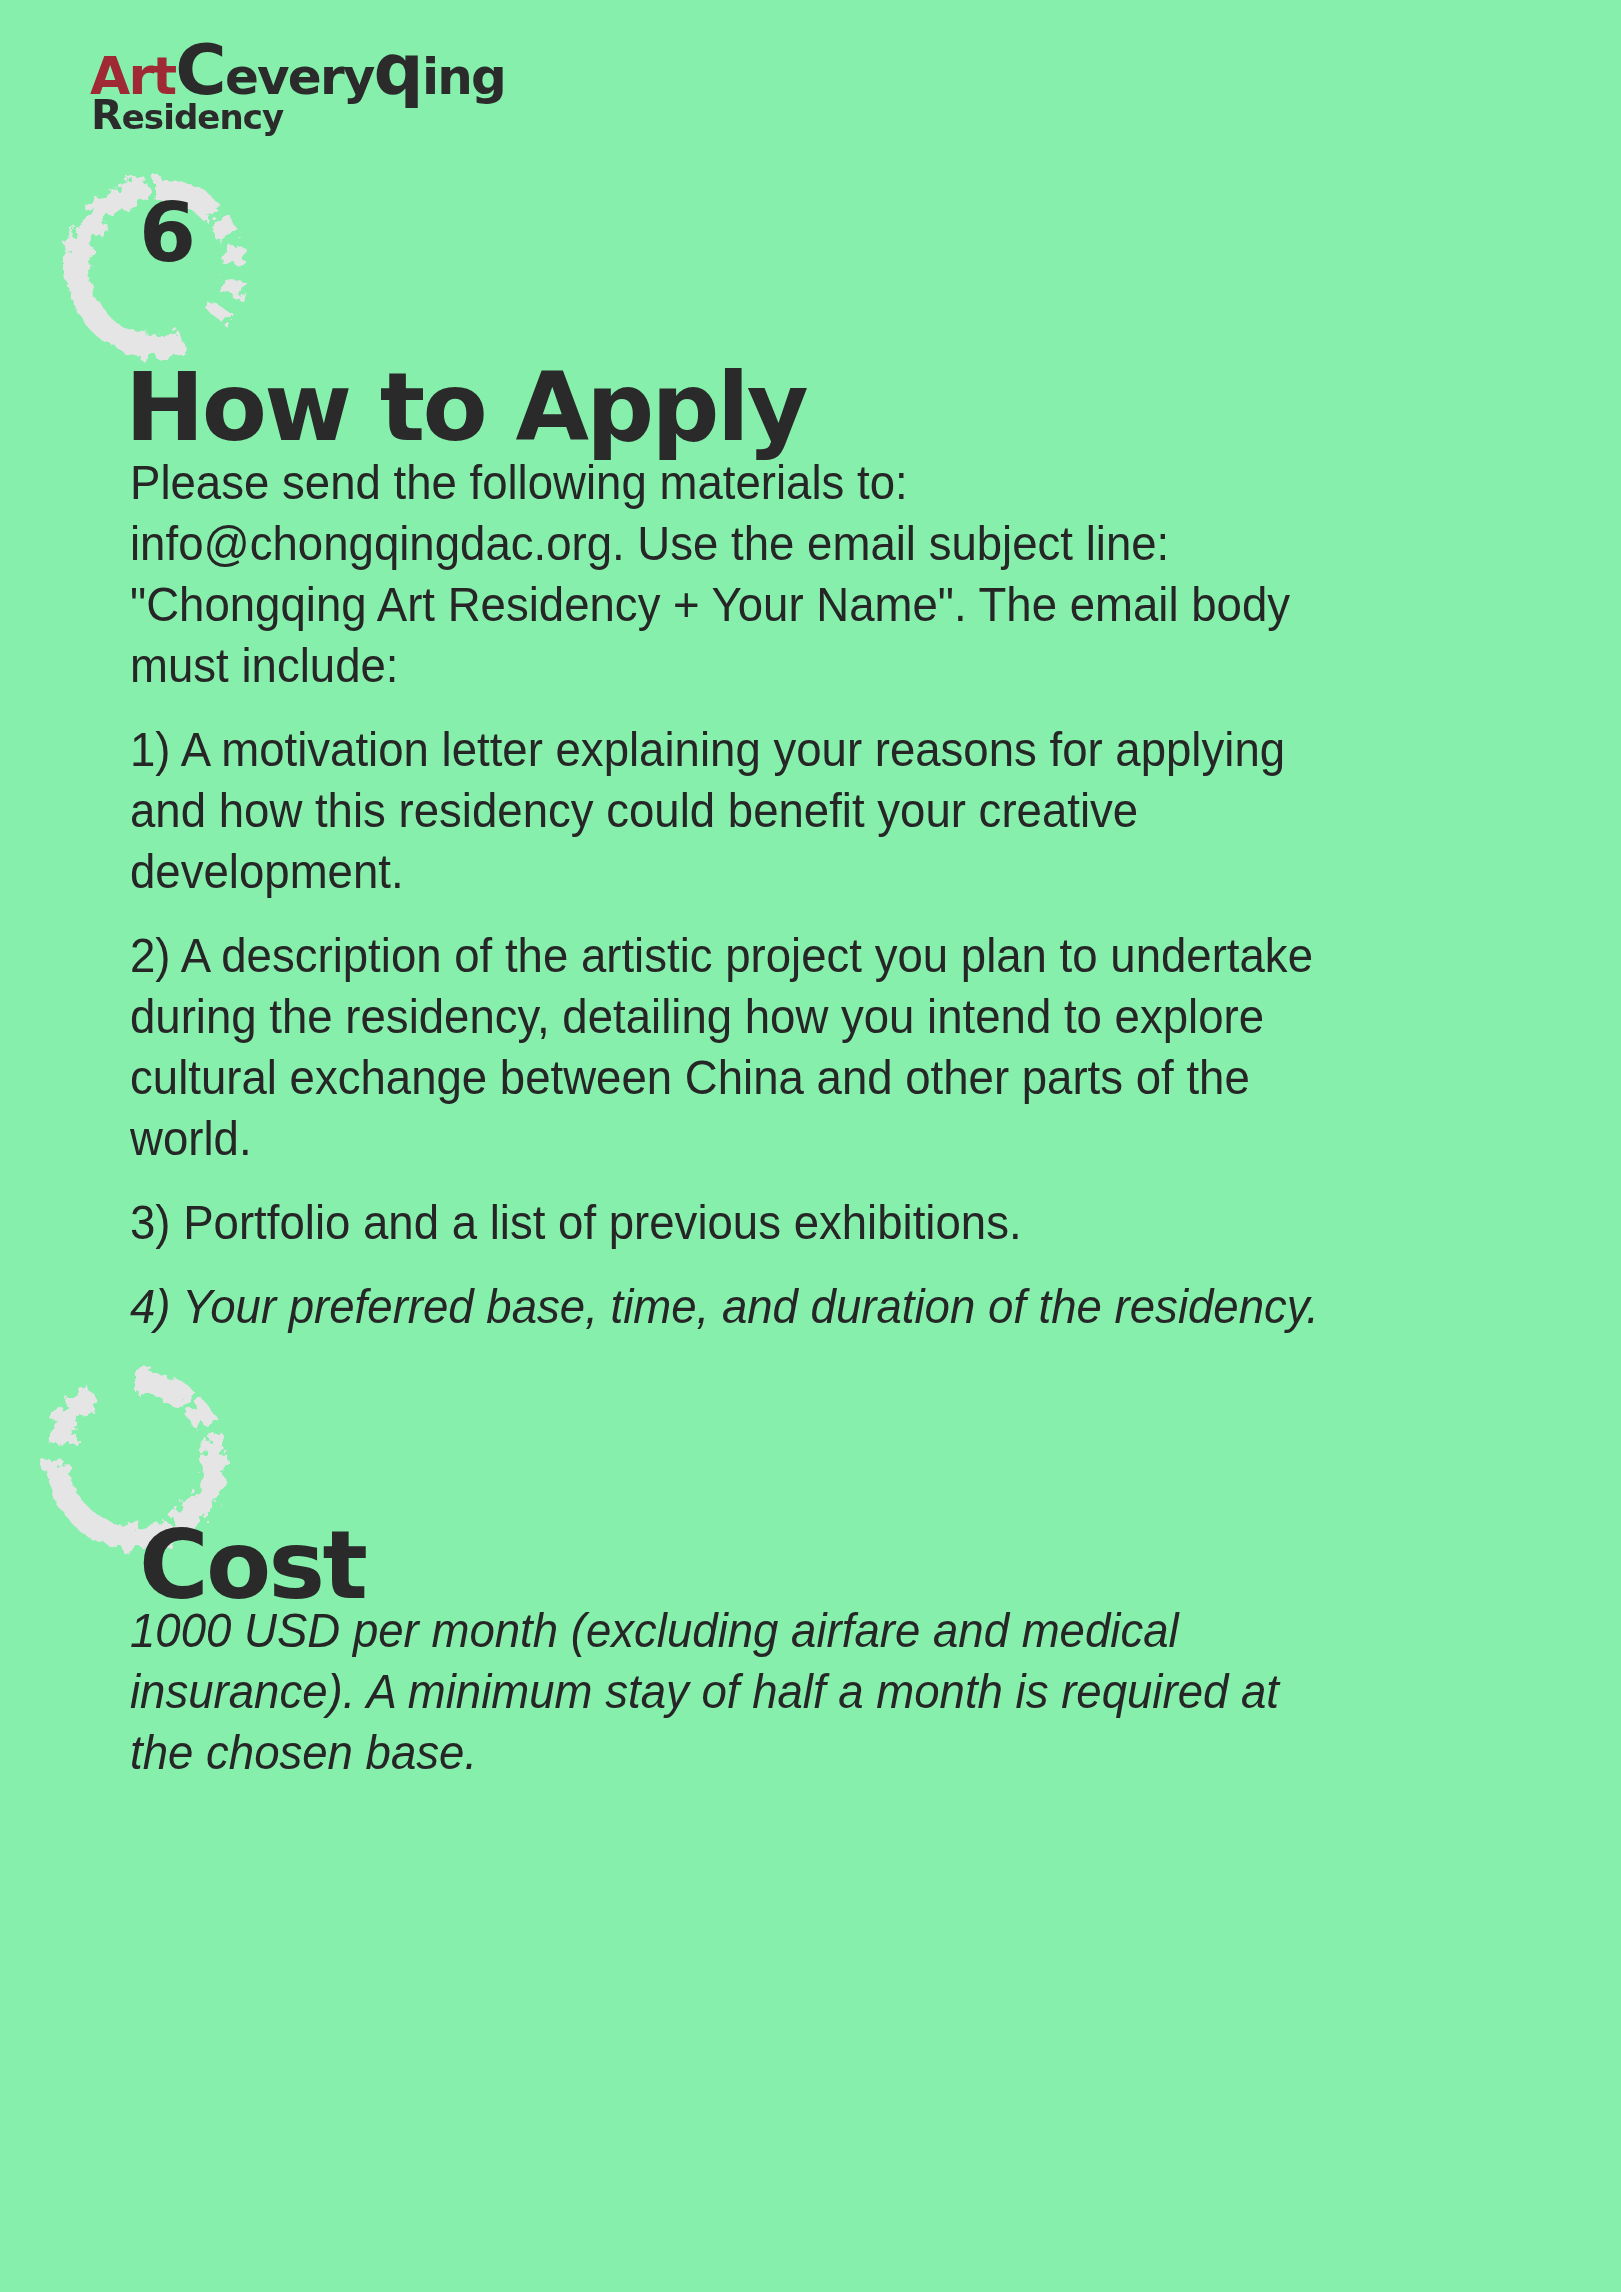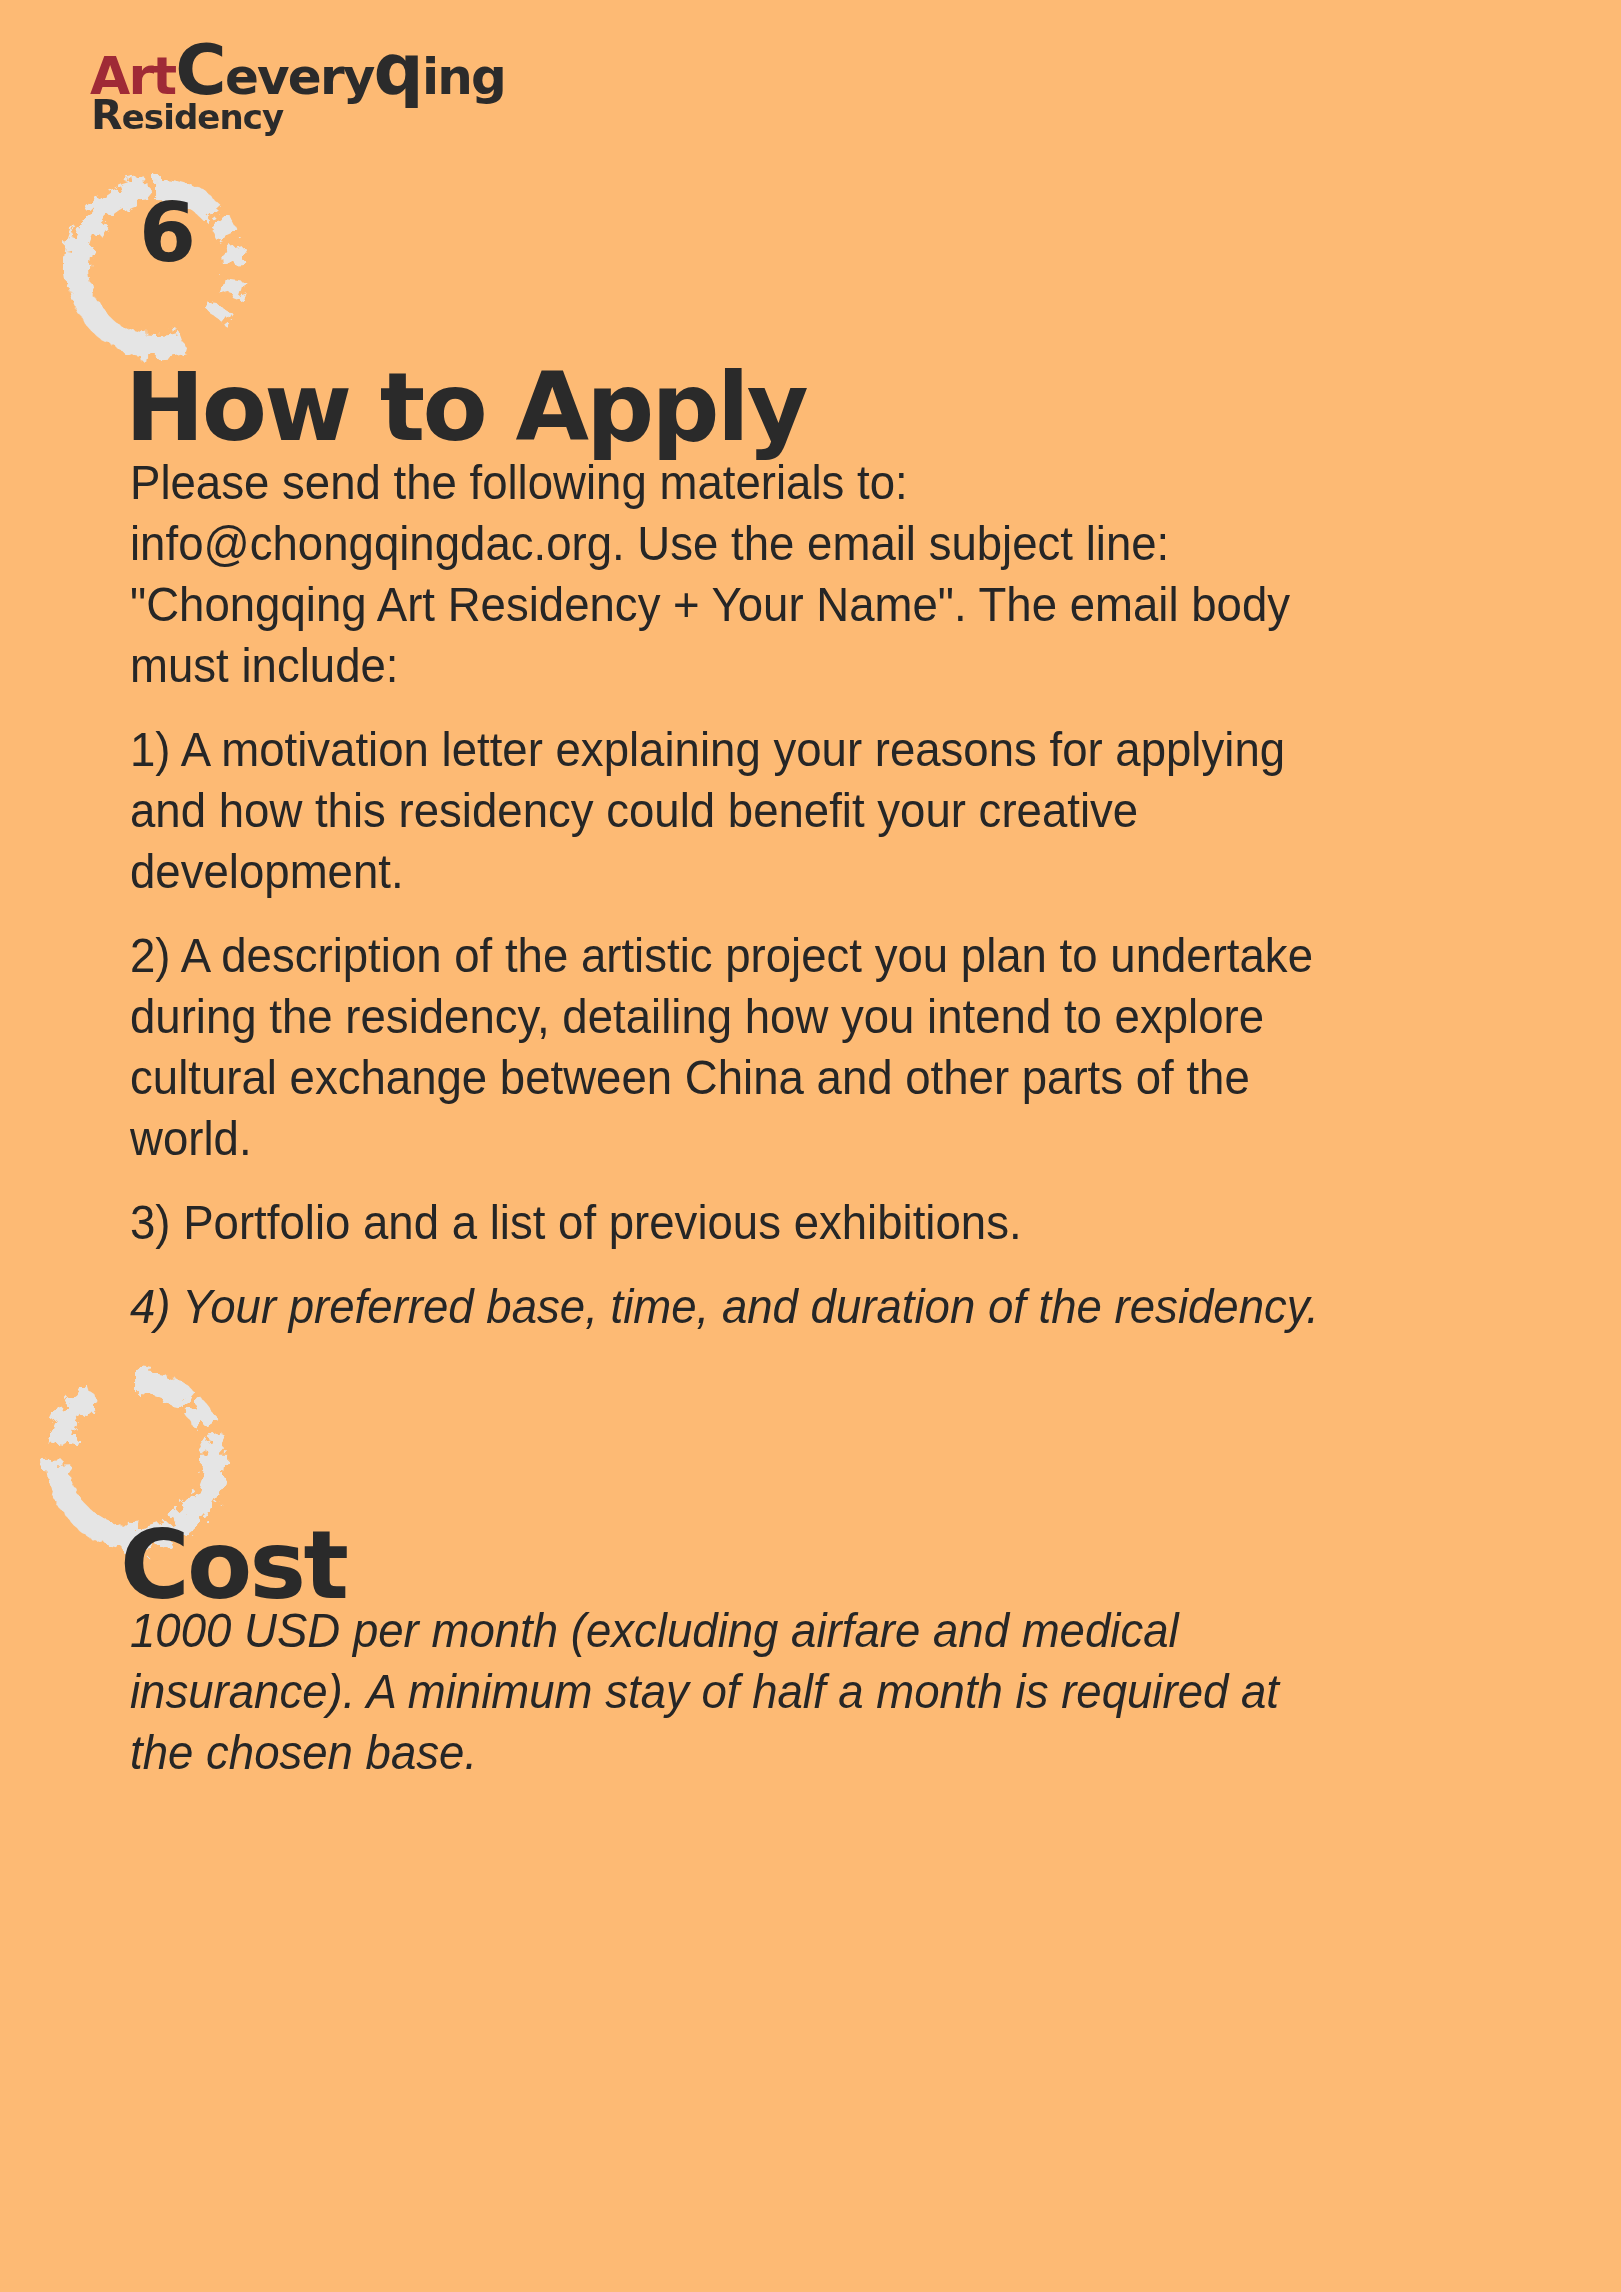--- a/index.html
+++ b/index.html
@@ -1,20 +1,20 @@
 <!DOCTYPE html>
 <html style="font-size:14.3px"><head>
 <meta charset="utf-8">
 <style>
   html, body { margin: 0; padding: 0; background: #ffffff; }
   .page {
     position: relative;
     width: 1621px;
     height: 2293px;
-    background: #fdba74;
+    background: #86efac;
     overflow: hidden;
     font-family: "Liberation Sans", sans-serif;
   }
 
   
   .logo {
     position: absolute;
     left: 90px;
     top: 35px;
     display: flex;
@@ -65,21 +65,21 @@
     position: absolute;
     font-family: "DejaVu Sans", sans-serif;
     font-weight: bold;
     font-size: 95px;
     line-height: 1;
     letter-spacing: -2.7px;
     color: #2a2a2a;
     white-space: pre;
   }
   #title-apply { left: 125px; top: 296px; }
-  #title-cost  { left: 120px; top: 1454px; }
+  #title-cost  { left: 139px; top: 1454px; }
 
   
   .text-col {
     position: absolute;
     left: 130px;
     width: 1451px;
     color: #262626;
   }
   #apply-text { top: 452px; }
   #cost-text  { top: 1600px; }

